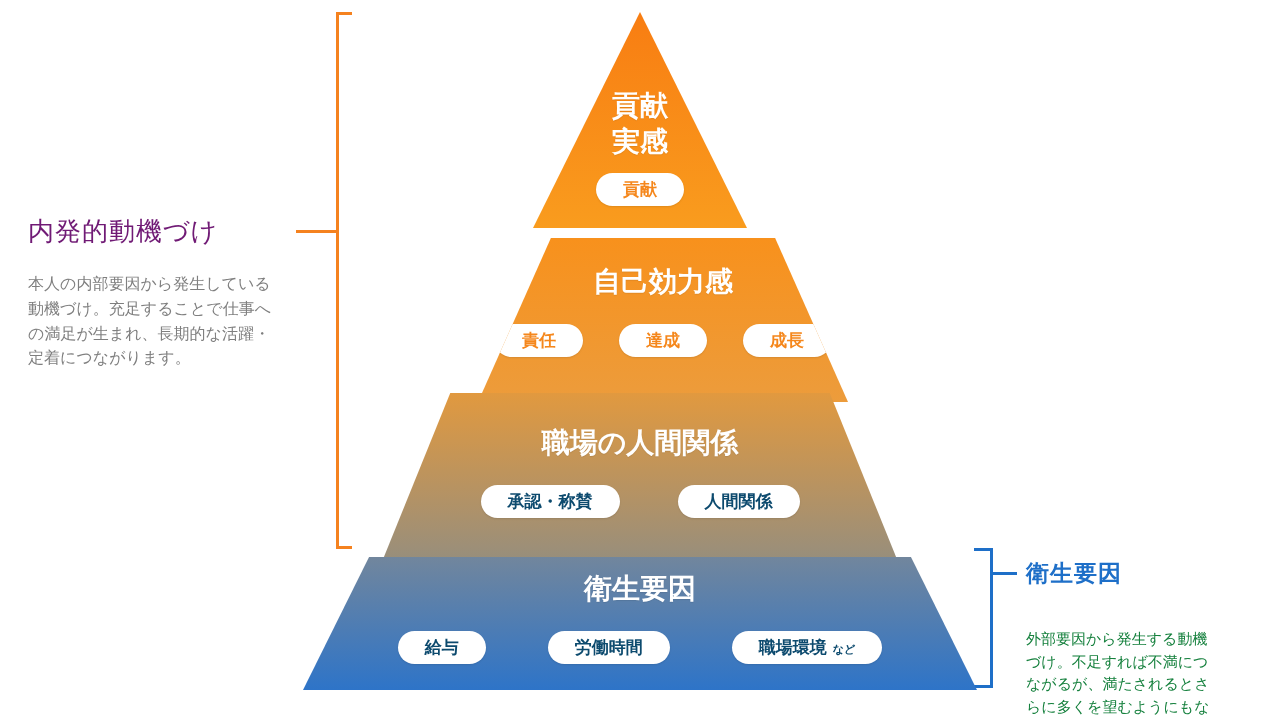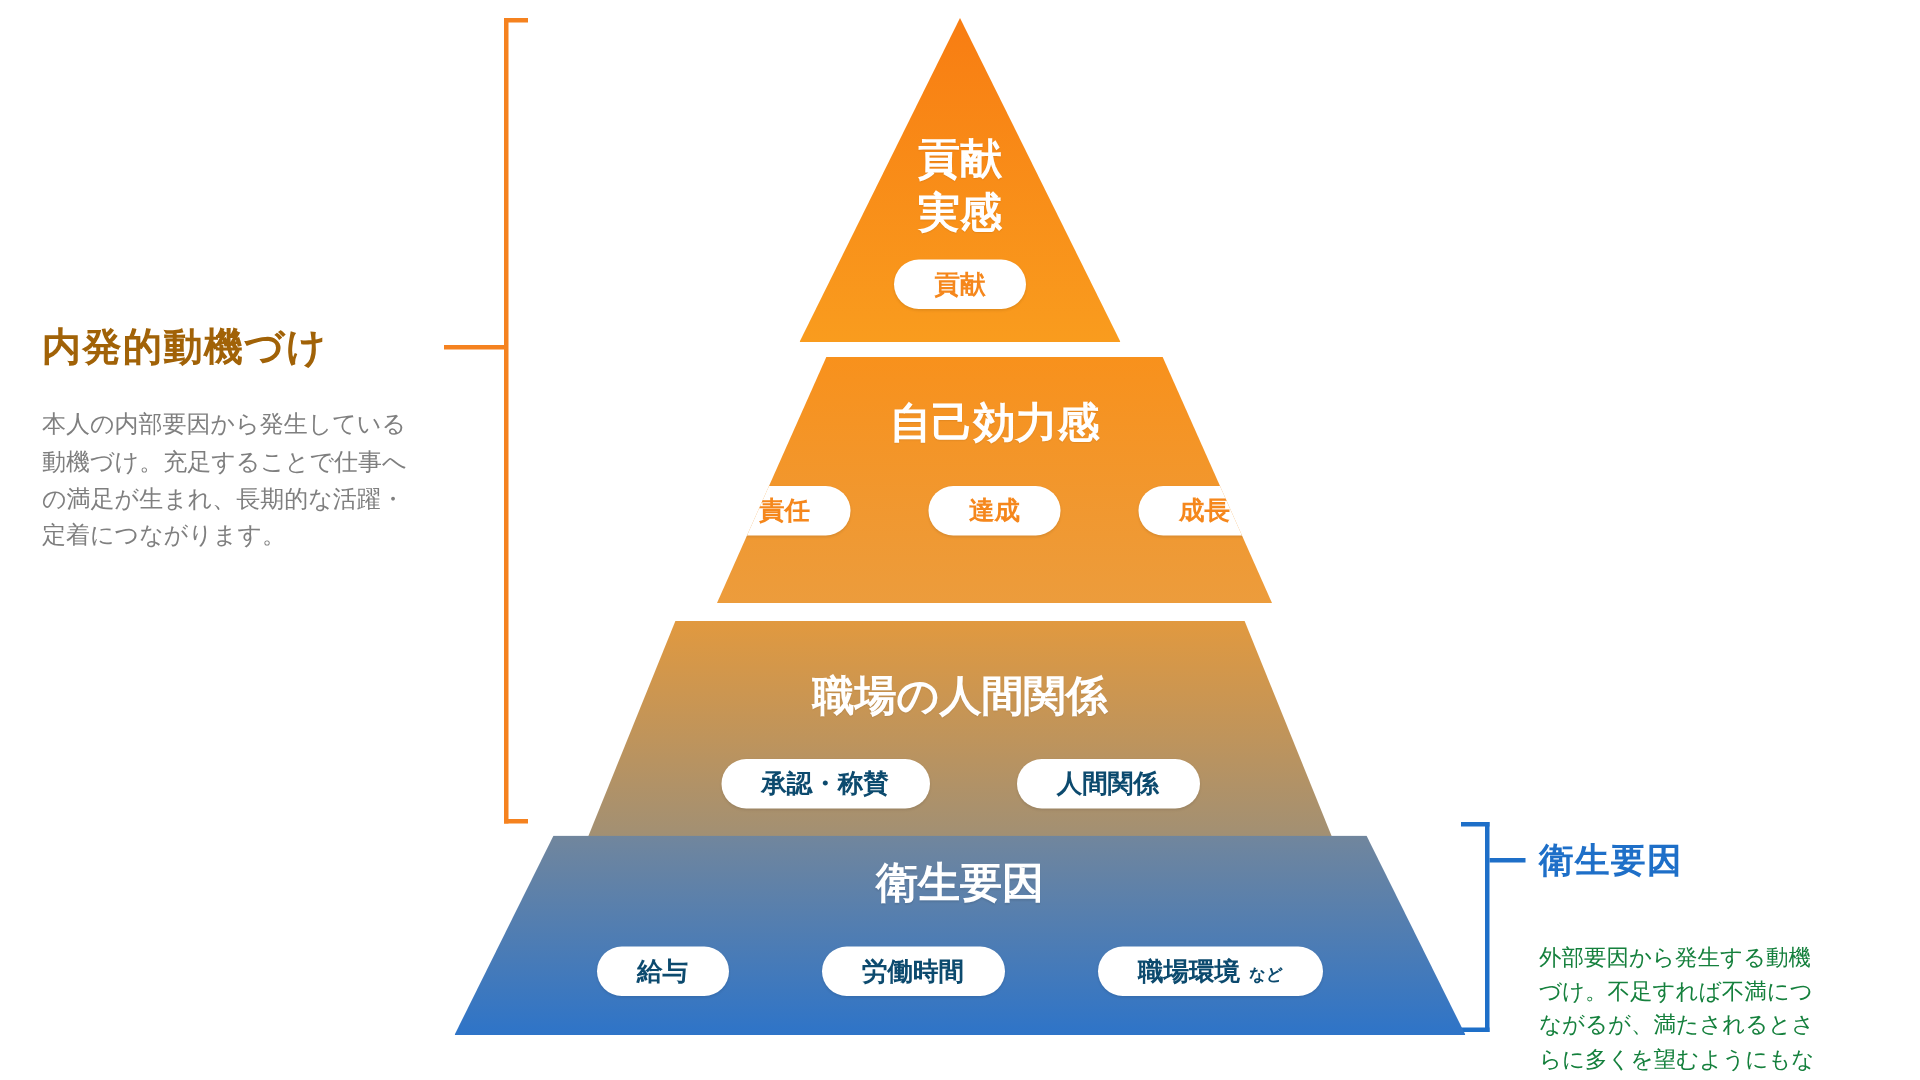--- a/index.html
+++ b/index.html
@@ -52,24 +52,24 @@
     padding-top:76px;
   }
   .level1 .pills { margin-top:12px; }
 
   .level2 {
     left:478px; top:238px; width:370px; height:164px;
     clip-path:polygon(19.7% 0, 80.3% 0, 100% 100%, 0 100%);
     background:linear-gradient(180deg,#f8911c 0%,#ec9c3c 100%);
     padding-top:26px;
   }
-  .level2 .pills { margin-top:24px; gap:52px; }
+  .level2 .pills { margin-top:24px; gap:36px; }
 
   .level3 {
-    left:375px; top:414px; width:530px; height:186px;
+    left:375px; top:393px; width:530px; height:186px;
     clip-path:polygon(14.2% 0, 85.8% 0, 100% 100%, 0 100%);
     background:linear-gradient(180deg,#e1993f 0%,#8f8d83 100%);
     padding-top:32px;
   }
   .level3 .pills { margin-top:24px; gap:58px; }
 
   .level4 {
     left:303px; top:557px; width:674px; height:133px;
     clip-path:polygon(9.8% 0, 90.2% 0, 100% 100%, 0 100%);
     background:linear-gradient(180deg,#71869d 0%,#2e74c8 100%);
@@ -86,21 +86,21 @@
   .l-brk-c  { left:296px; top:230px; width:40px; height:3px; }
 
   .r-brk-v  { left:990px; top:548px; width:3px;  height:140px; }
   .r-brk-a1 { left:974px; top:548px; width:19px; height:3px; }
   .r-brk-a2 { left:974px; top:685px; width:19px; height:3px; }
   .r-brk-c  { left:993px; top:572px; width:24px; height:3px; }
 
   
   .left-title {
     position:absolute; left:28px; top:214px;
-    font-size:26px; font-weight:bold; color:#a16207;
+    font-size:26px; font-weight:normal; color:#701a75;
     letter-spacing:1px;
   }
   .left-desc {
     position:absolute; left:28px; top:272px; width:246px;
     font-size:16px; color:#7f7f7f; line-height:1.55;
   }
   .right-title {
     position:absolute; left:1026px; top:558px;
     font-size:23px; font-weight:bold; color:#1e6fc8;
     letter-spacing:1px;

